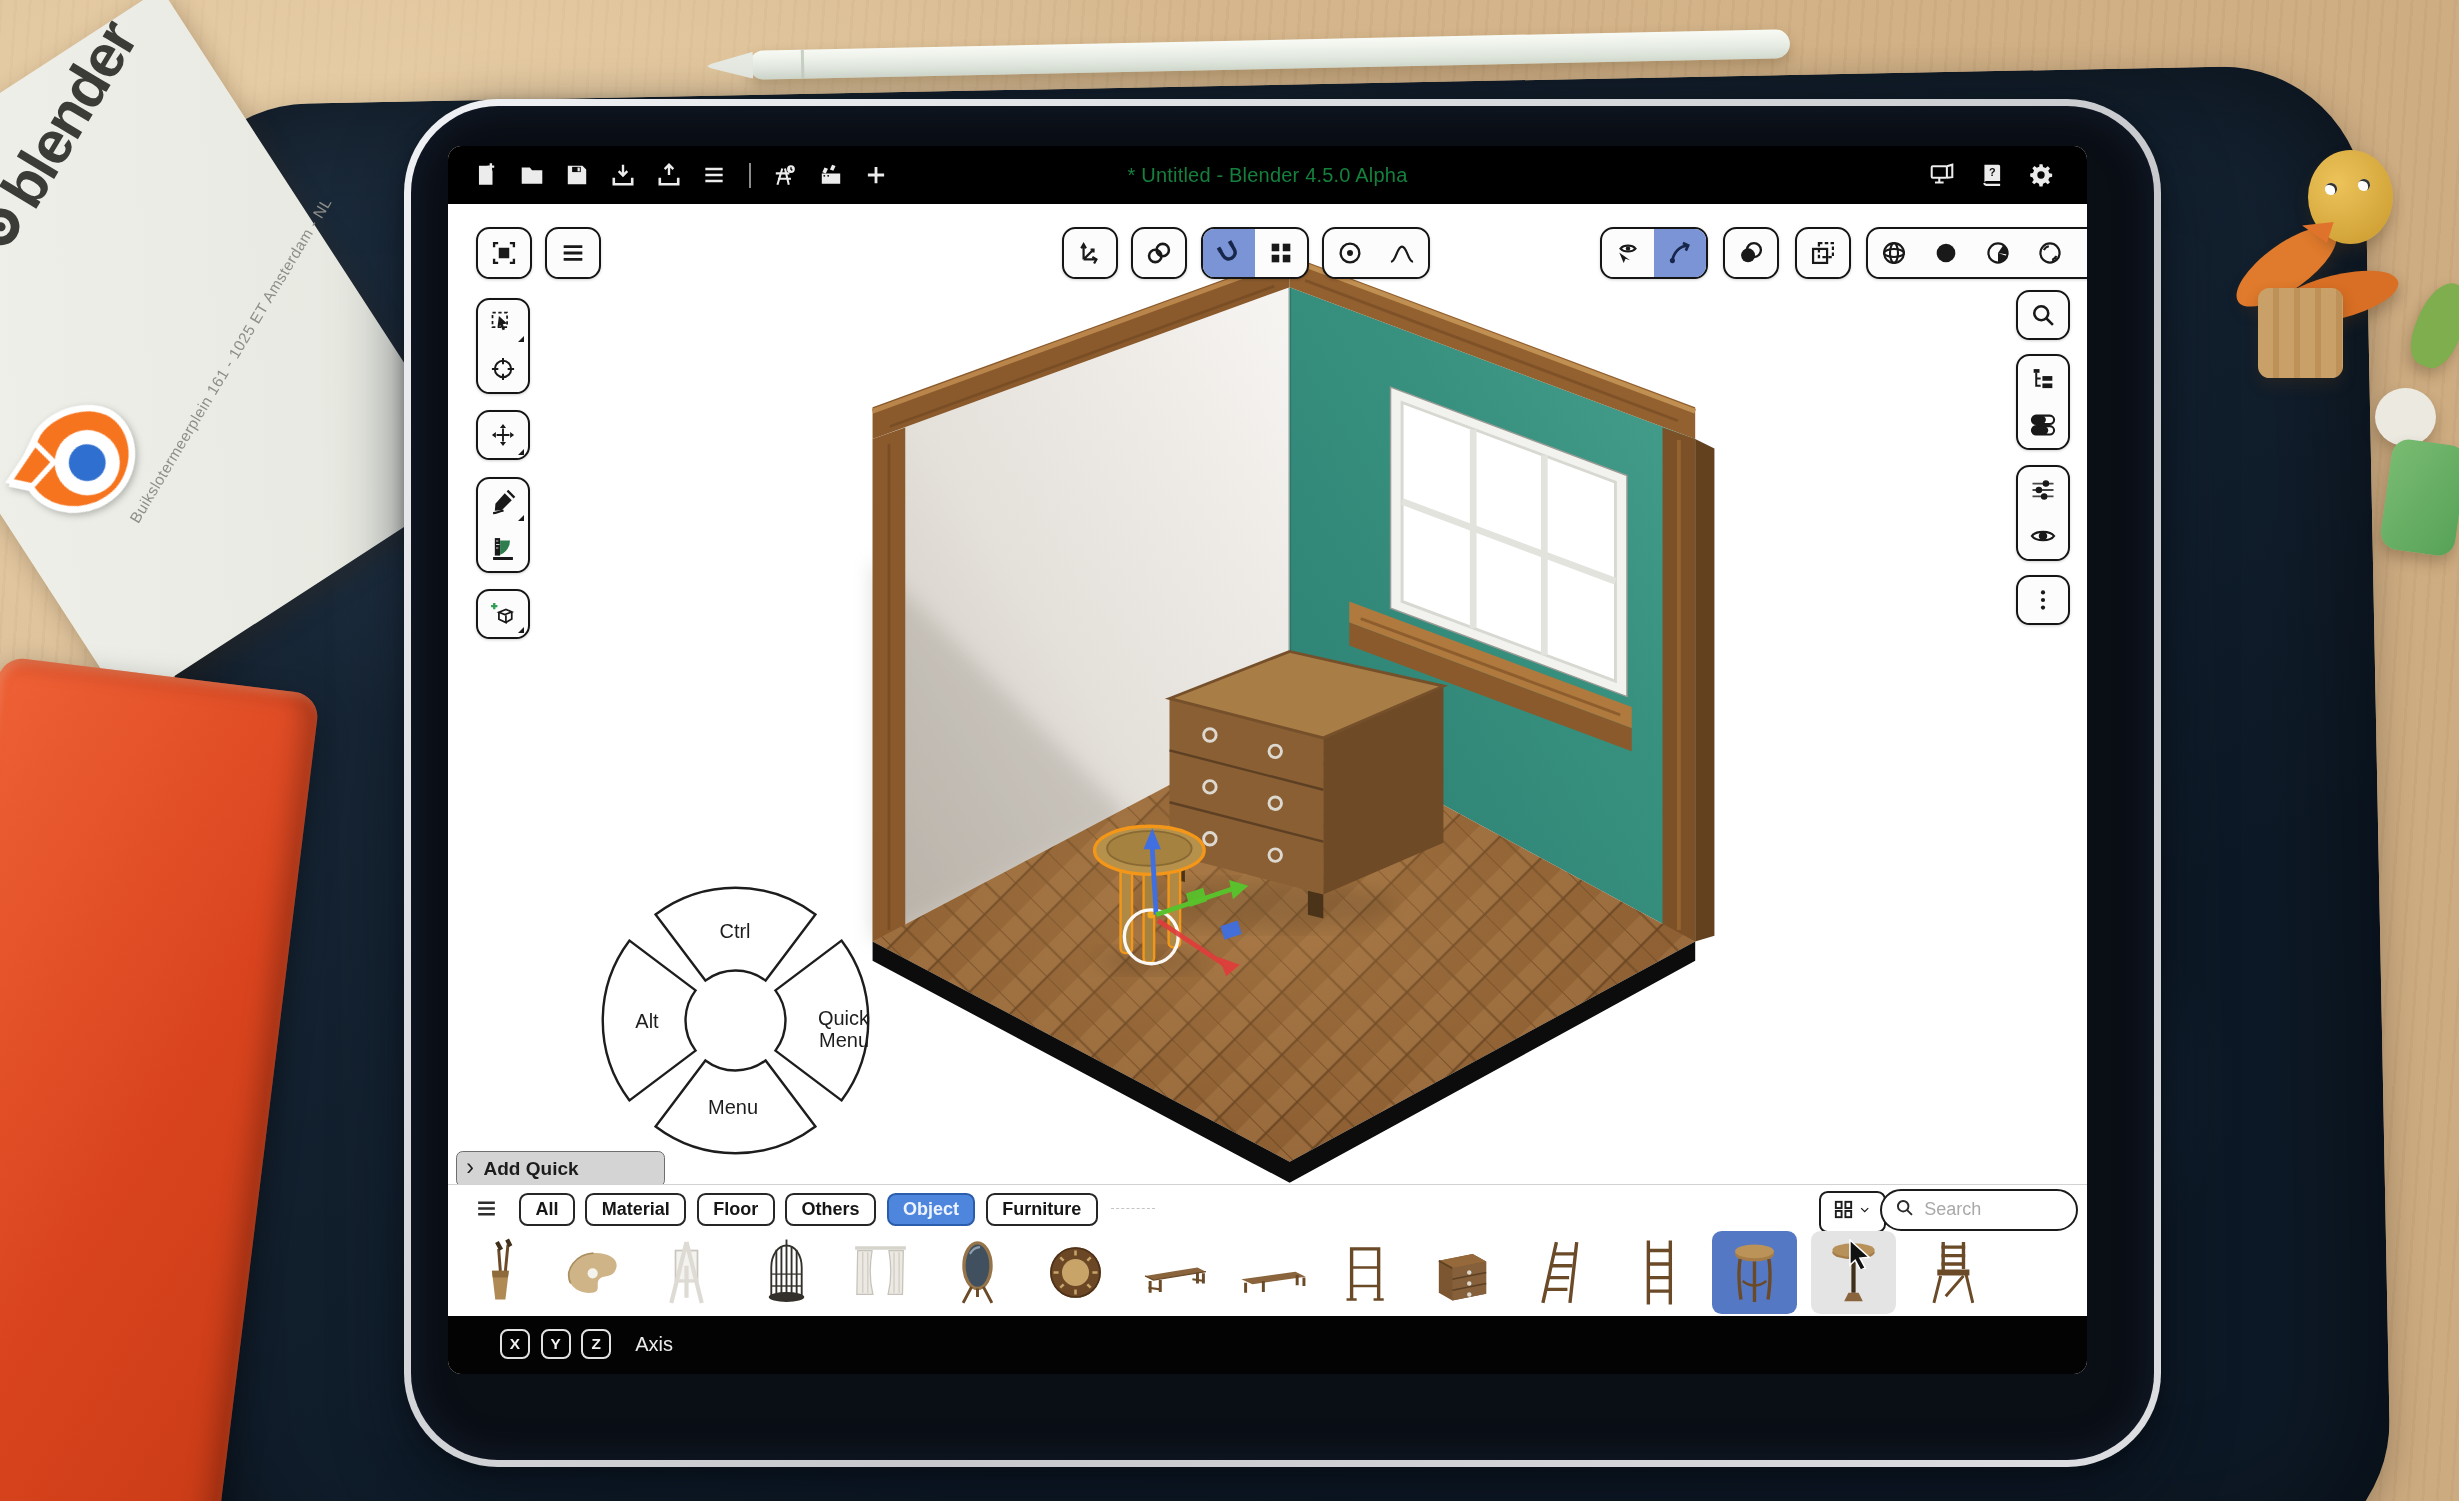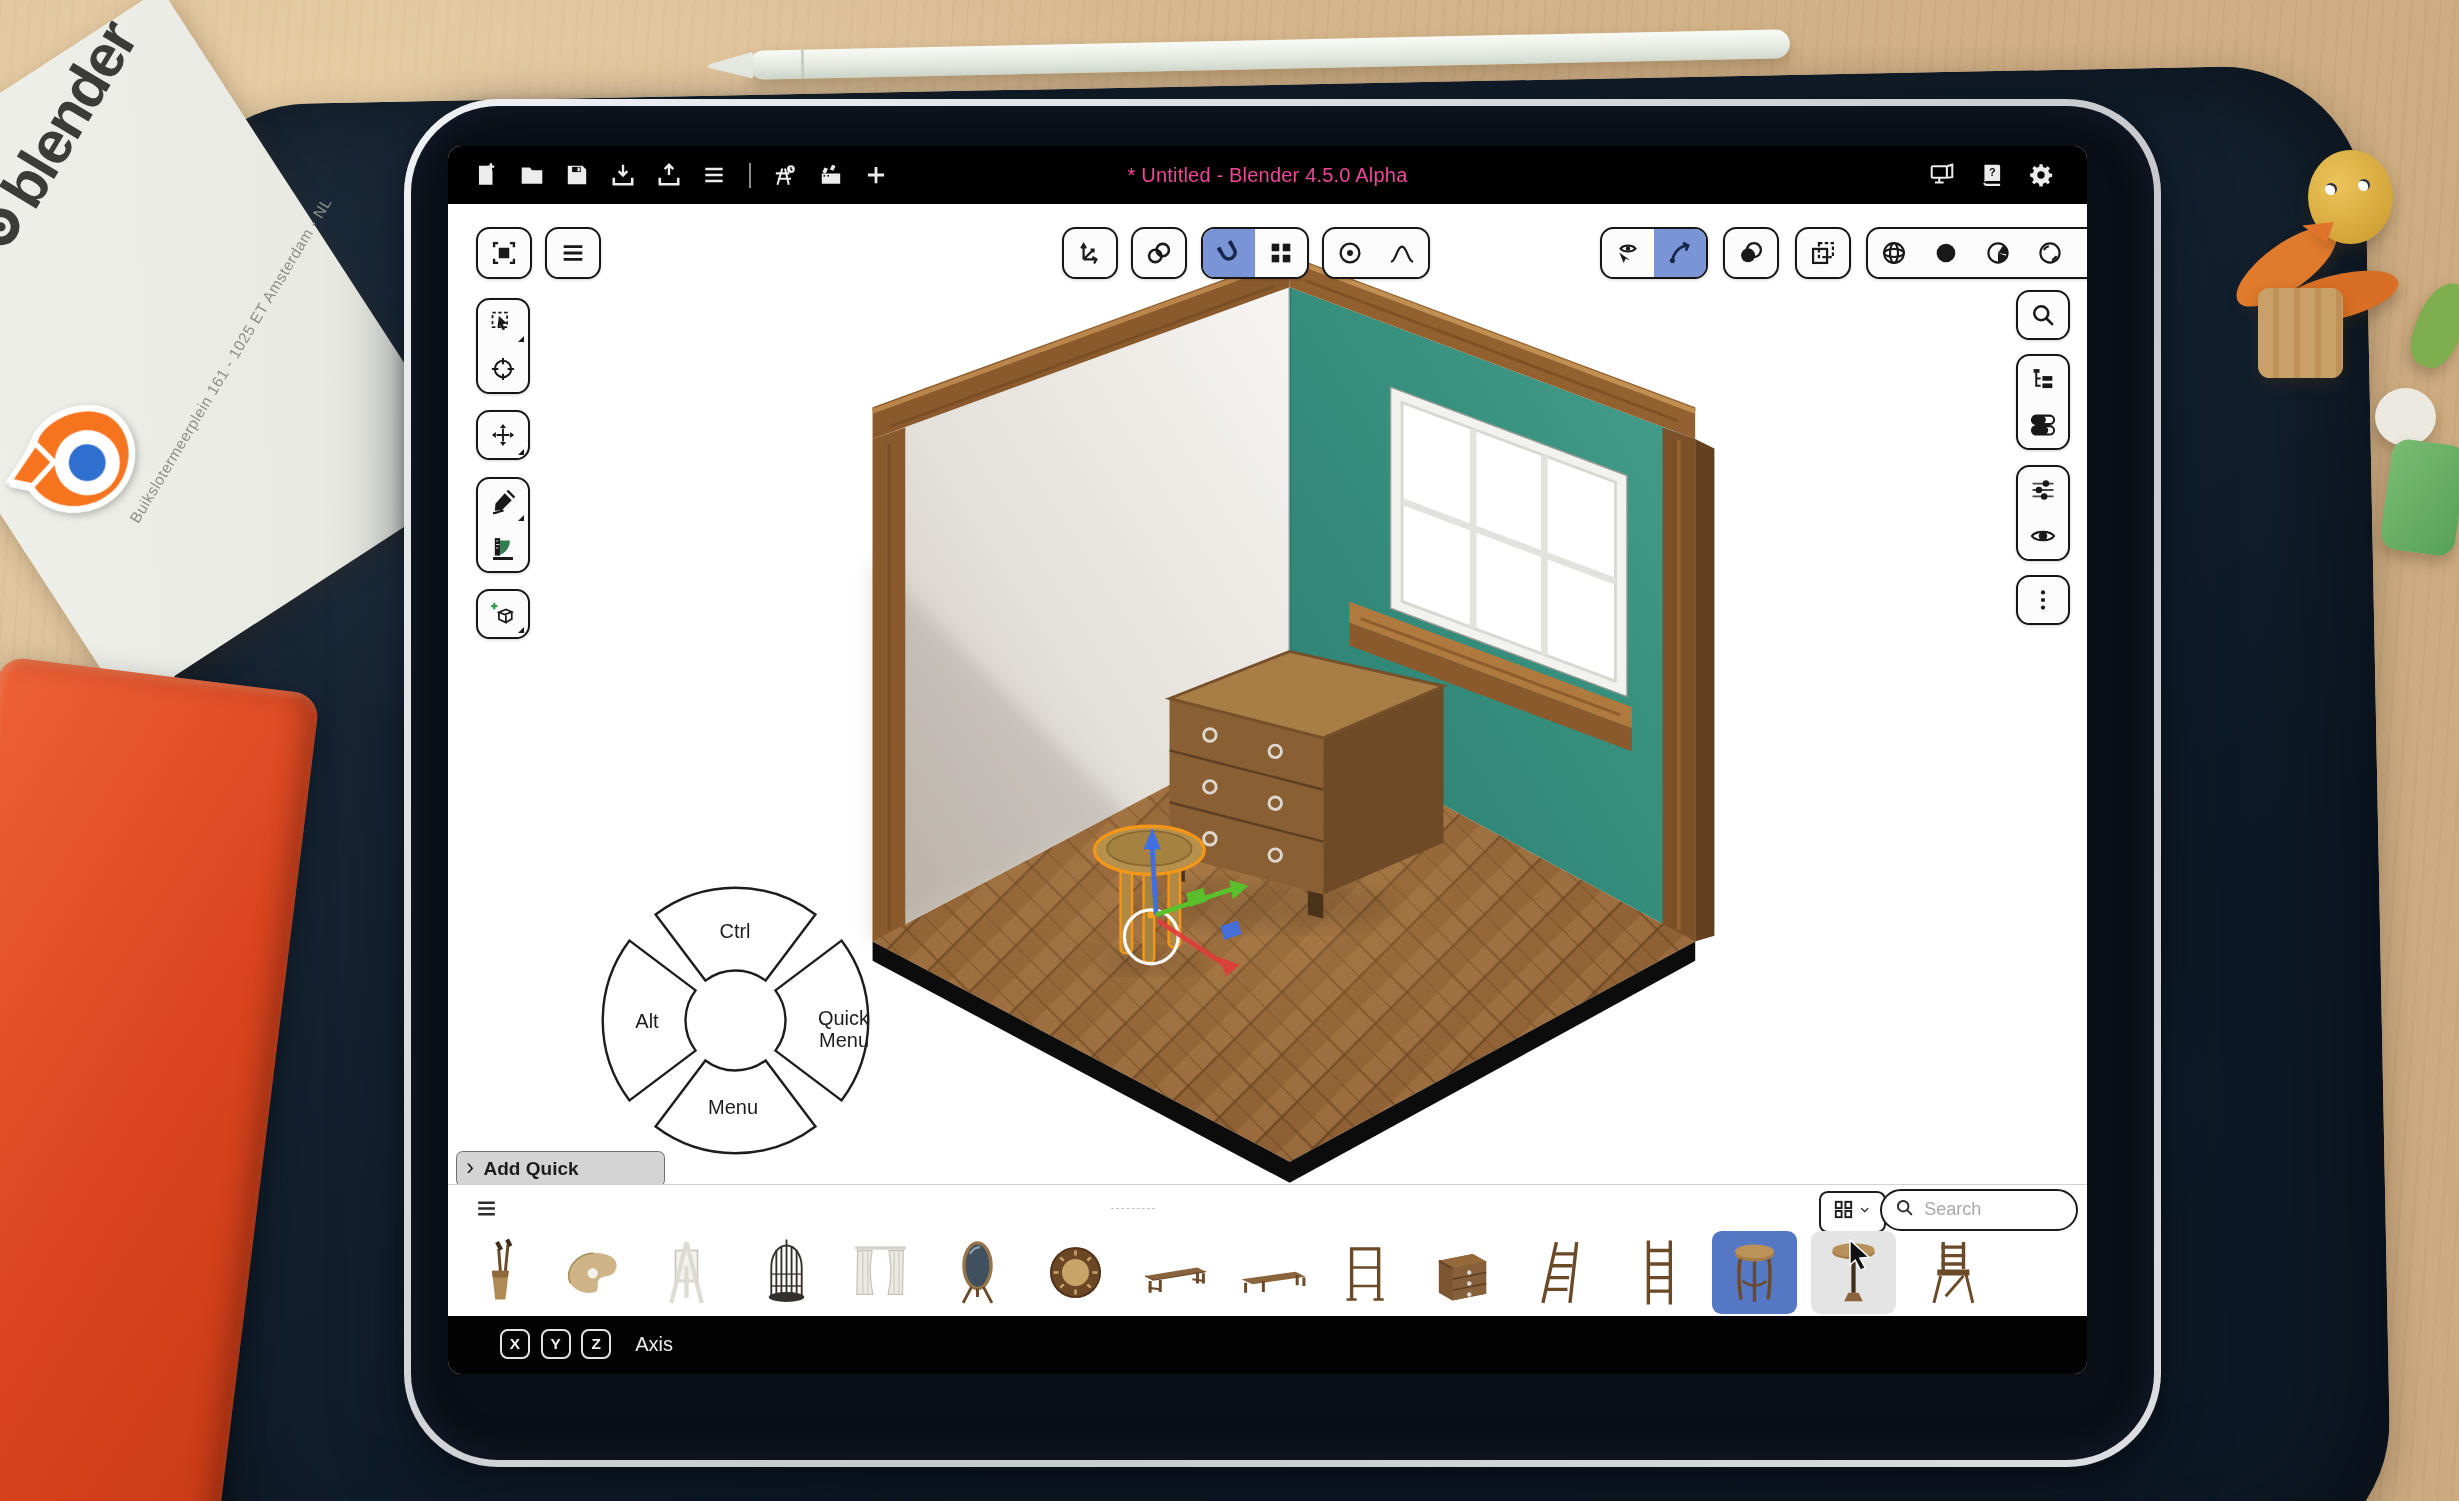--- a/index.html
+++ b/index.html
@@ -60,21 +60,21 @@
     box-shadow:inset 0 0 38px rgba(40,60,90,.35);}
   #screen{left:448px;top:146px;width:1639px;height:1228px;border-radius:13.4px;background:#ffffff;overflow:hidden;}
   
   #topbar{left:0;top:0;width:1639px;height:58px;background:#000;display:flex;align-items:center;z-index:7;}
   #topbar-left{position:absolute;left:19px;top:0;height:58px;display:flex;align-items:center;gap:7.7px;}
   #topbar-right{position:absolute;right:27px;top:0;height:58px;display:flex;align-items:center;gap:11.5px;}
   .tbtn{background:none;border:none;padding:0;width:38px;height:42px;display:flex;align-items:center;justify-content:center;color:#ececec;cursor:pointer;}
   .tbtn .icon svg{width:26px;height:26px;display:block;}
   .tb-div{width:1.9px;height:25px;background:#8b8b8b;margin:0 7.7px;}
   #window-title{position:absolute;left:0;right:0;top:0;height:58px;display:flex;align-items:center;justify-content:center;
-    color:#ec4899;font-size:20px;letter-spacing:0.2px;z-index:0;}
+    color:#15803d;font-size:20px;letter-spacing:0.2px;z-index:0;}
   
   .btn{display:flex;background:#fcfcfc;border:2.9px solid #151515;border-radius:13.4px;overflow:hidden;box-shadow:0 1px 2.9px rgba(0,0,0,.18);}
   .btn.vert{flex-direction:column;}
   .seg{position:relative;width:52px;height:48px;display:flex;align-items:center;justify-content:center;color:#191919;}
   .btn.vert .seg{width:50px;height:46px;}
   .seg.active{background:var(--accent);color:#17264a;}
   .seg .icon svg{width:28px;height:28px;display:block;}
   .seg.tri:after{content:"";position:absolute;right:3.8px;bottom:3.8px;width:0;height:0;
     border-left:6.7px solid transparent;border-bottom:6.7px solid #1a1a1a;}
   .cluster{position:absolute;display:flex;align-items:flex-start;z-index:5;}
@@ -693,20 +693,28 @@
     <span class="arrow">›</span>
     <span>Add Quick</span>
   </div>
 
   <div class="abs" id="asset-shelf">
     <button id="shelf-menu">
         <span class="icon"><svg viewBox="0 0 24 24" fill="none" stroke="currentColor" stroke-width="2.4">
             <path d="M4 6.5h16M4 12h16M4 17.5h16"></path>
           </svg></span>
       </button>
+    <div id="tab-row">
+        <button class="tab">All</button>
+        <button class="tab">Material</button>
+        <button class="tab">Floor</button>
+        <button class="tab">Others</button>
+        <button class="tab active">Object</button>
+        <button class="tab">Furniture</button>
+      </div>
     <div id="tab-dashes"></div>
     <div id="grid-view-btn">
         <span class="icon"><svg viewBox="0 0 24 24" fill="none" stroke="currentColor" stroke-width="2">
             <rect x="4" y="4" width="6" height="6.5"></rect>
             <rect x="14" y="4" width="6" height="6.5"></rect>
             <rect x="4" y="13.5" width="6" height="6.5"></rect>
             <rect x="14" y="13.5" width="6" height="6.5"></rect>
           </svg></span>
         <span class="chev"><span class="icon"><svg viewBox="0 0 24 24" fill="none" stroke="currentColor" stroke-width="2">
               <path d="M6.5 9.5l5.5 5.5 5.5-5.5"></path>

